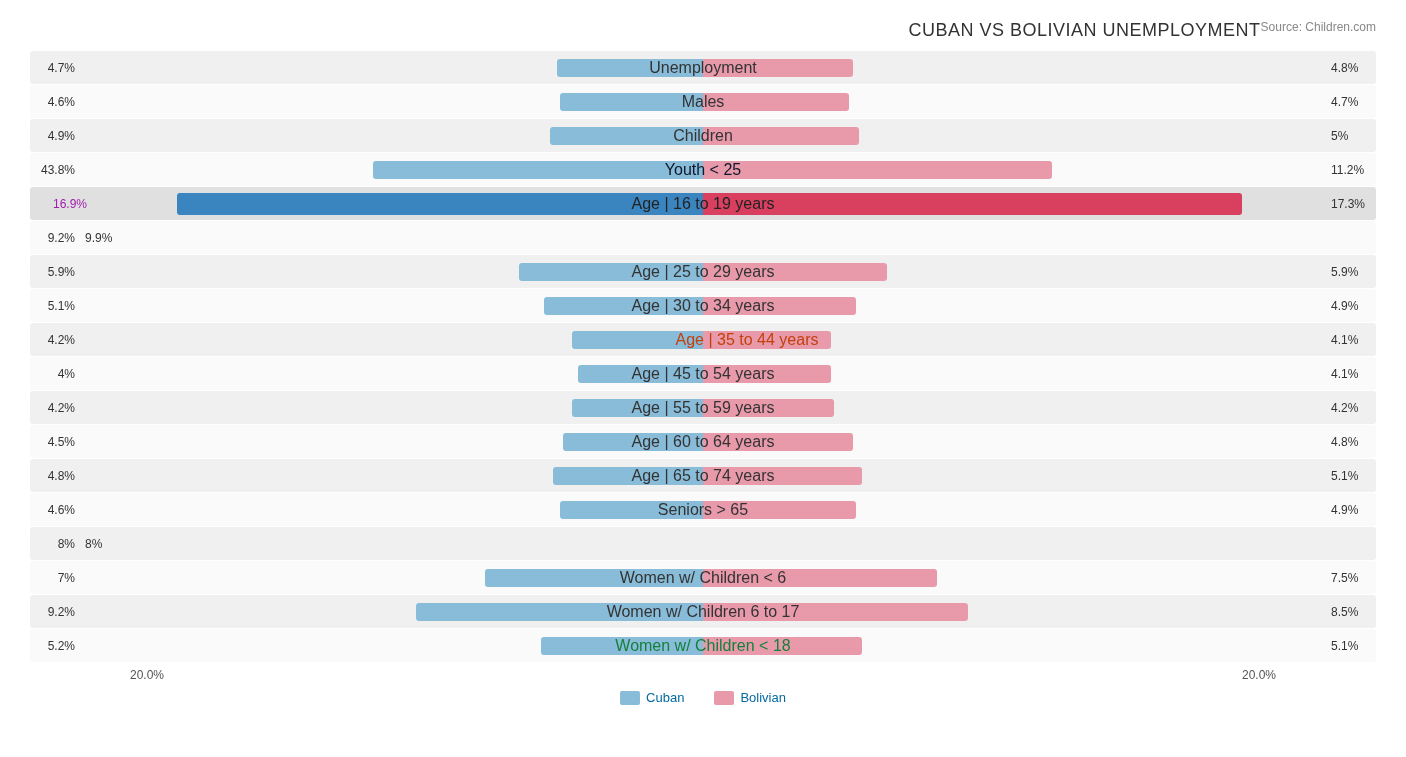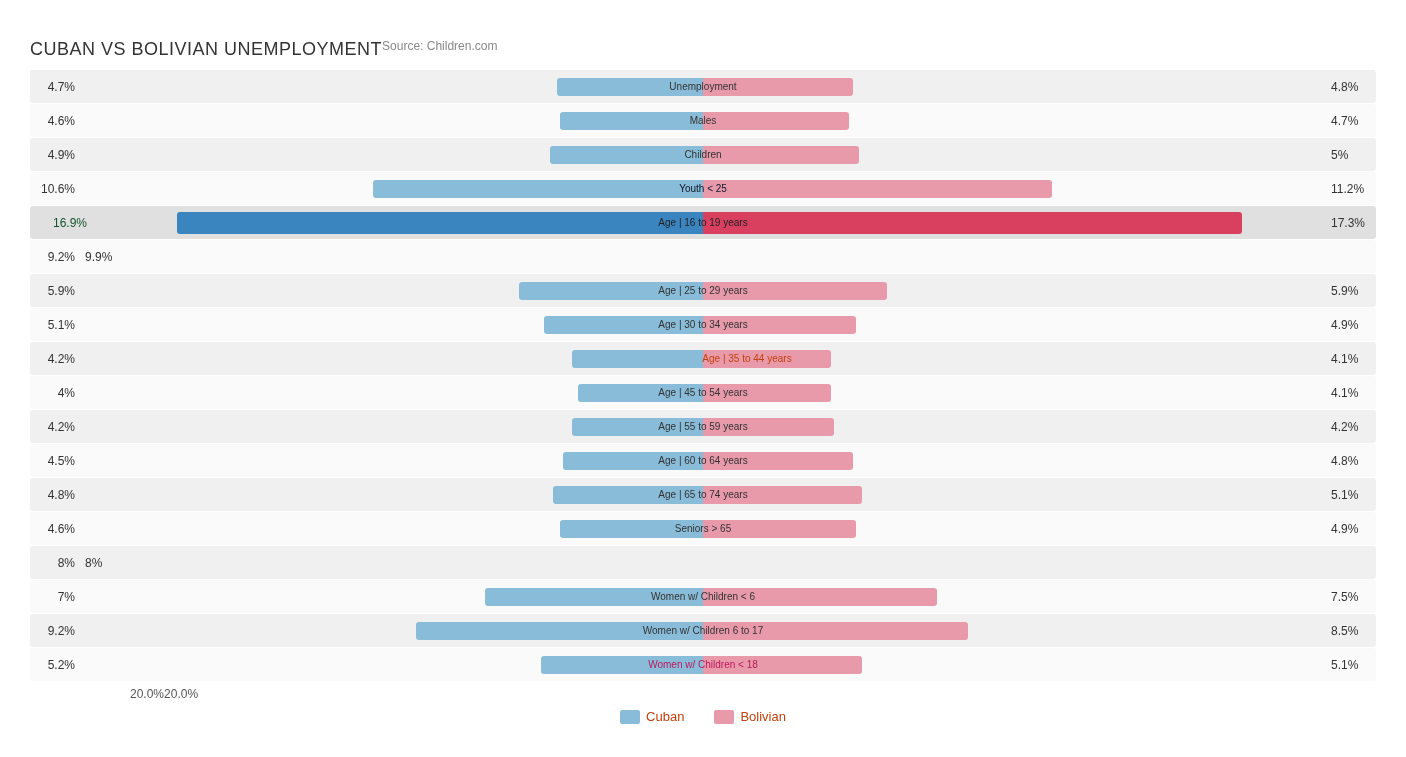--- a/index.html
+++ b/index.html
@@ -32,21 +32,21 @@
       font-size: 12px;
       color: #555;
     }
 
     .legend {
       display: flex;
       justify-content: center;
       gap: 30px;
       margin-top: 8px;
       font-size: 13px;
-      color: #c2410c;
+      color: #0369a1;
     }
     .legend-item {
       display: flex;
       align-items: center;
       gap: 6px;
     }
     .legend-color {
       width: 20px;
       height: 14px;
       border-radius: 2px;
@@ -103,21 +103,21 @@
       display: flex;
       justify-content: flex-start;
       align-items: center;
     }
     .center-label-wrap {
       position: absolute;
       left: 50%;
       transform: translateX(-50%);
       z-index: 5;
       white-space: nowrap;
-      font-size: 10px;
+      font-size: 16px;
       color: #333;
       background: rgba(255,255,255,0.0);
       padding: 0 2px;
     }
     .b-blue {
       height: 18px;
       background: #88bcd8;
       border-radius: 3px 0 0 3px;
     }
     .b-pink {
@@ -133,21 +133,21 @@
     .b-pink-hl {
       height: 22px;
       background: #d94060;
       border-radius: 0 3px 3px 0;
     }
   </style>
 </head>
 <body>
 
 <div>
-  <div style="display:flex; justify-content:flex-start; align-items:flex-start; margin-bottom:6px;margin-top:19px;">
+  <div style="display:flex; justify-content:flex-end; align-items:flex-start; margin-bottom:6px;">
     <h1 class="chart-title">CUBAN VS BOLIVIAN UNEMPLOYMENT</h1>
     <div class="source-line">Source: Children.com</div>
   </div>
 
   <div class="chart-wrapper" id="chart-area">
 
   <div class="data-row">
     <div class="lv" style="color:#333;">4.7%</div>
     <div class="mid">
       <div class="left-bar-wrap">
@@ -186,36 +186,36 @@
       <div class="center-label-wrap" style="color:#333; font-weight:normal;">
         Children
       </div>
       <div class="right-bar-wrap">
         <div class="b-pink" style="width:25%; background:#e899aa; height:18px; border-radius:0 3px 3px 0;"></div>
       </div>
     </div>
     <div class="rv">5%</div>
   </div>
       <div class="data-row">
-    <div class="lv" style="color:#333;">10.6%</div>
+    <div class="lv" style="color:#333;">43.8%</div>
     <div class="mid">
       <div class="left-bar-wrap">
         <div class="b-blue" style="width:53%; background:#88bcd8; height:18px; border-radius:3px 0 0 3px;"></div>
       </div>
       <div class="center-label-wrap" style="color:#0f172a; font-weight:normal;">
         Youth &lt; 25
       </div>
       <div class="right-bar-wrap">
         <div class="b-pink" style="width:55.99999999999999%; background:#e899aa; height:18px; border-radius:0 3px 3px 0;"></div>
       </div>
     </div>
     <div class="rv">11.2%</div>
   </div>
       <div class="data-row" style="background: rgb(224, 224, 224);">
-    <div class="lv" style="color:#14532d;padding-left:23px;">16.9%</div>
+    <div class="lv" style="color:#a21caf;padding-left:23px;">16.9%</div>
     <div class="mid">
       <div class="left-bar-wrap">
         <div class="b-blue-hl" style="width:84.5%; background:#3a85c0; height:22px; border-radius:3px 0 0 3px;"></div>
       </div>
       <div class="center-label-wrap" style="color:#222; font-weight:normal;">
         Age | 16 to 19 years
       </div>
       <div class="right-bar-wrap">
         <div class="b-pink-hl" style="width:86.5%; background:#d94060; height:22px; border-radius:0 3px 3px 0;"></div>
       </div>
@@ -379,34 +379,34 @@
       </div>
     </div>
     <div class="rv">8.5%</div>
   </div>
       <div class="data-row">
     <div class="lv" style="color:#333;">5.2%</div>
     <div class="mid">
       <div class="left-bar-wrap">
         <div class="b-blue" style="width:26%; background:#88bcd8; height:18px; border-radius:3px 0 0 3px;"></div>
       </div>
-      <div class="center-label-wrap" style="color:#be185d; font-weight:normal;">
+      <div class="center-label-wrap" style="color:#15803d; font-weight:normal;">
         Women w/ Children &lt; 18
       </div>
       <div class="right-bar-wrap">
         <div class="b-pink" style="width:25.5%; background:#e899aa; height:18px; border-radius:0 3px 3px 0;"></div>
       </div>
     </div>
     <div class="rv">5.1%</div>
   </div>
     </div>
 
   <div class="axis-row">
     <div style="width:50px;flex-shrink:0;"></div>
-    <div style="flex:1; display:flex; justify-content:flex-start; font-size:12px; color:#555; padding: 0 50px;">
+    <div style="flex:1; display:flex; justify-content:space-between; font-size:12px; color:#555; padding: 0 50px;">
       <span>20.0%</span>
       <span>20.0%</span>
     </div>
     <div style="width:50px;flex-shrink:0;"></div>
   </div>
 
   <div class="legend">
     <div class="legend-item">
       <div class="legend-color" style="background:#88bcd8;"></div>
       <span>Cuban</span>

